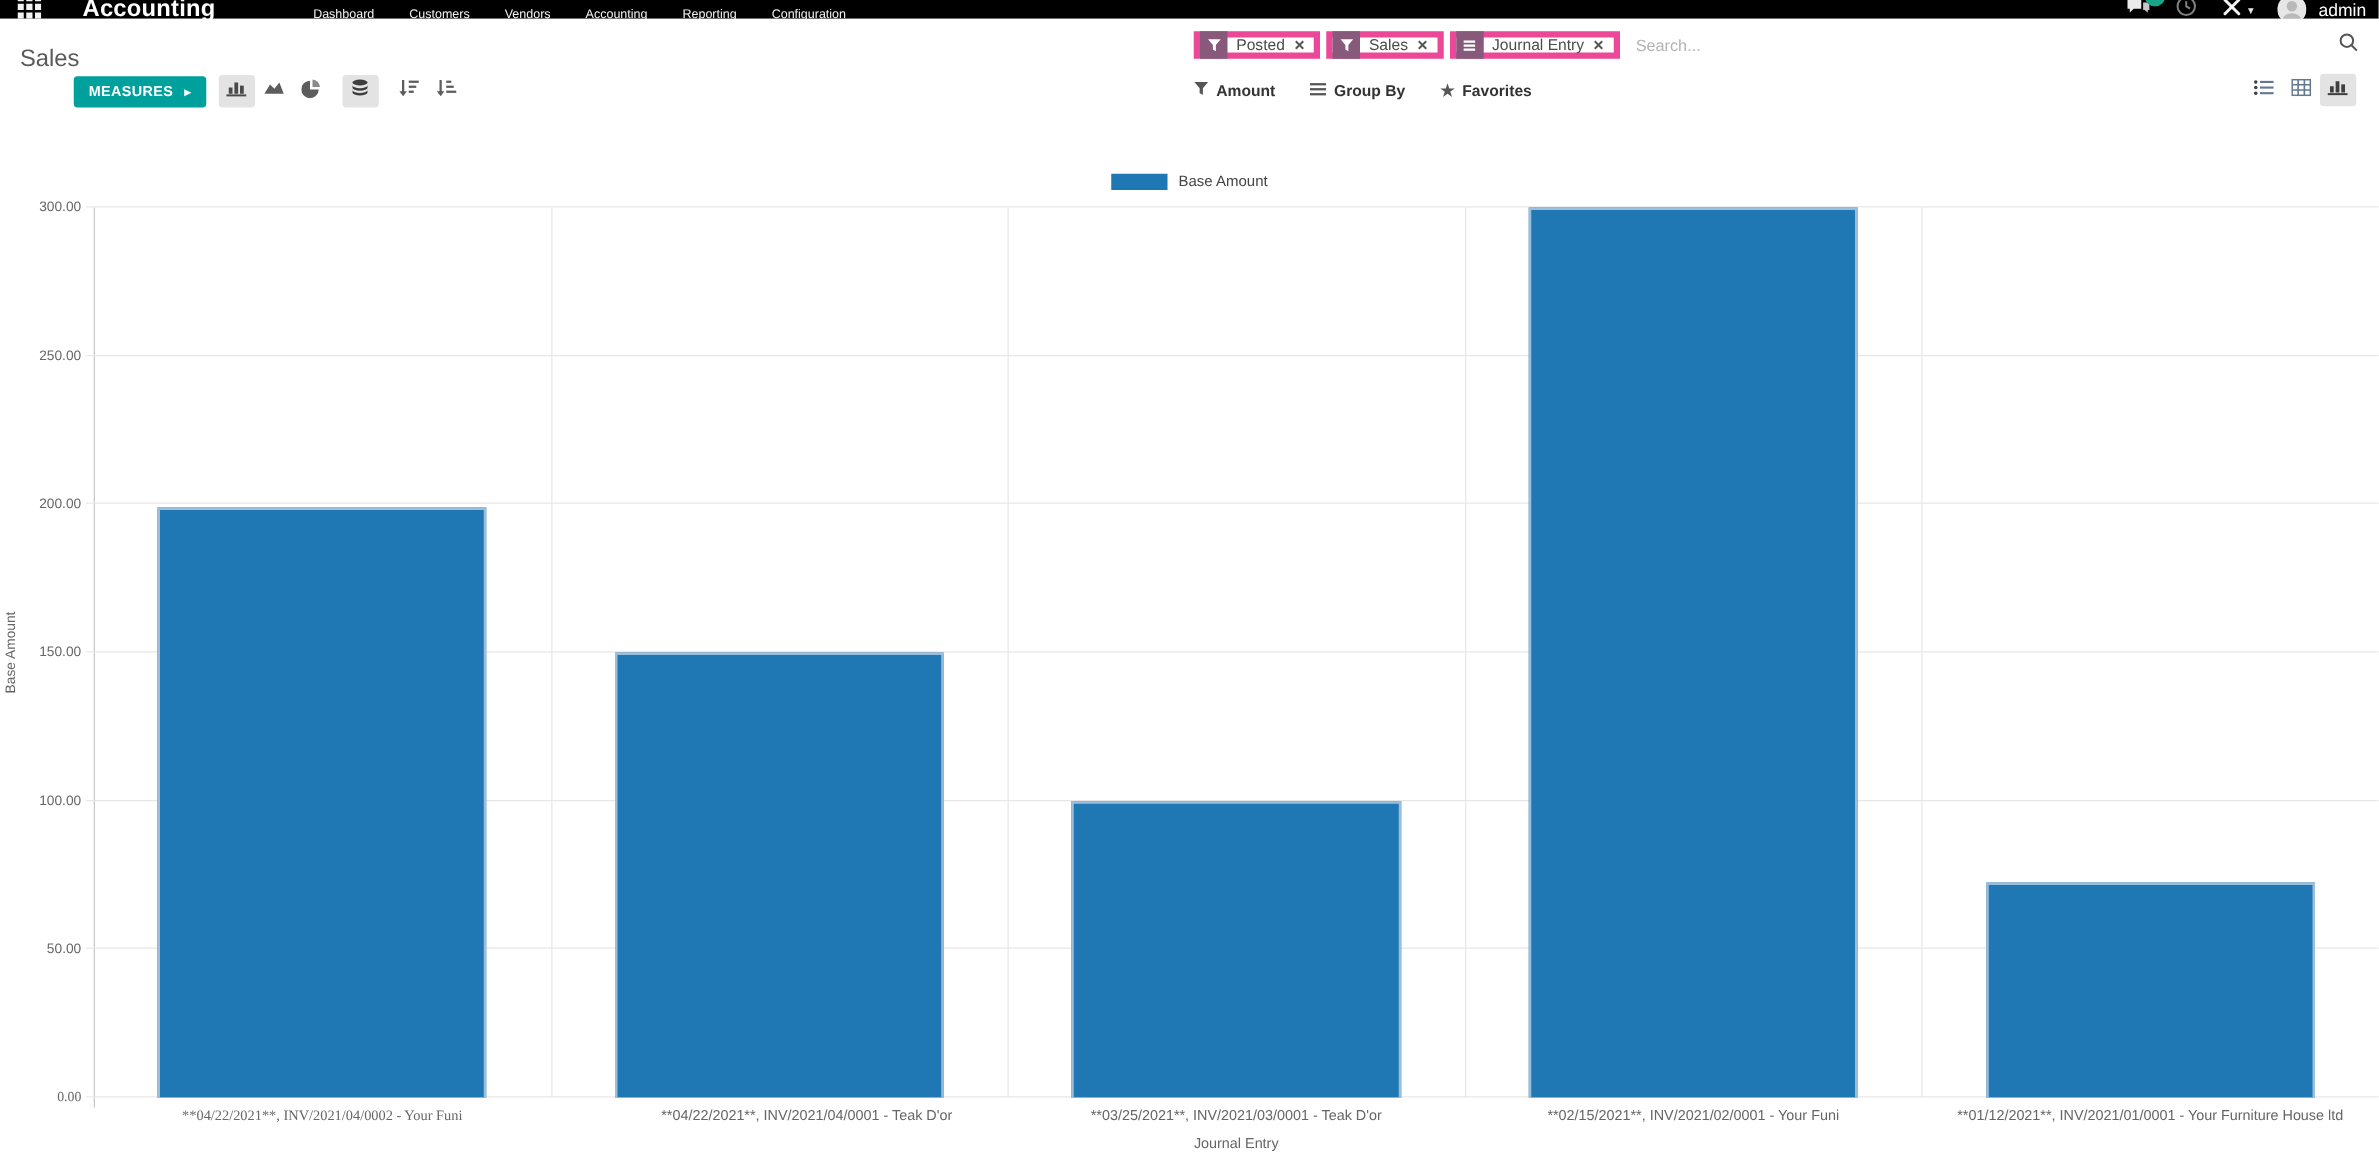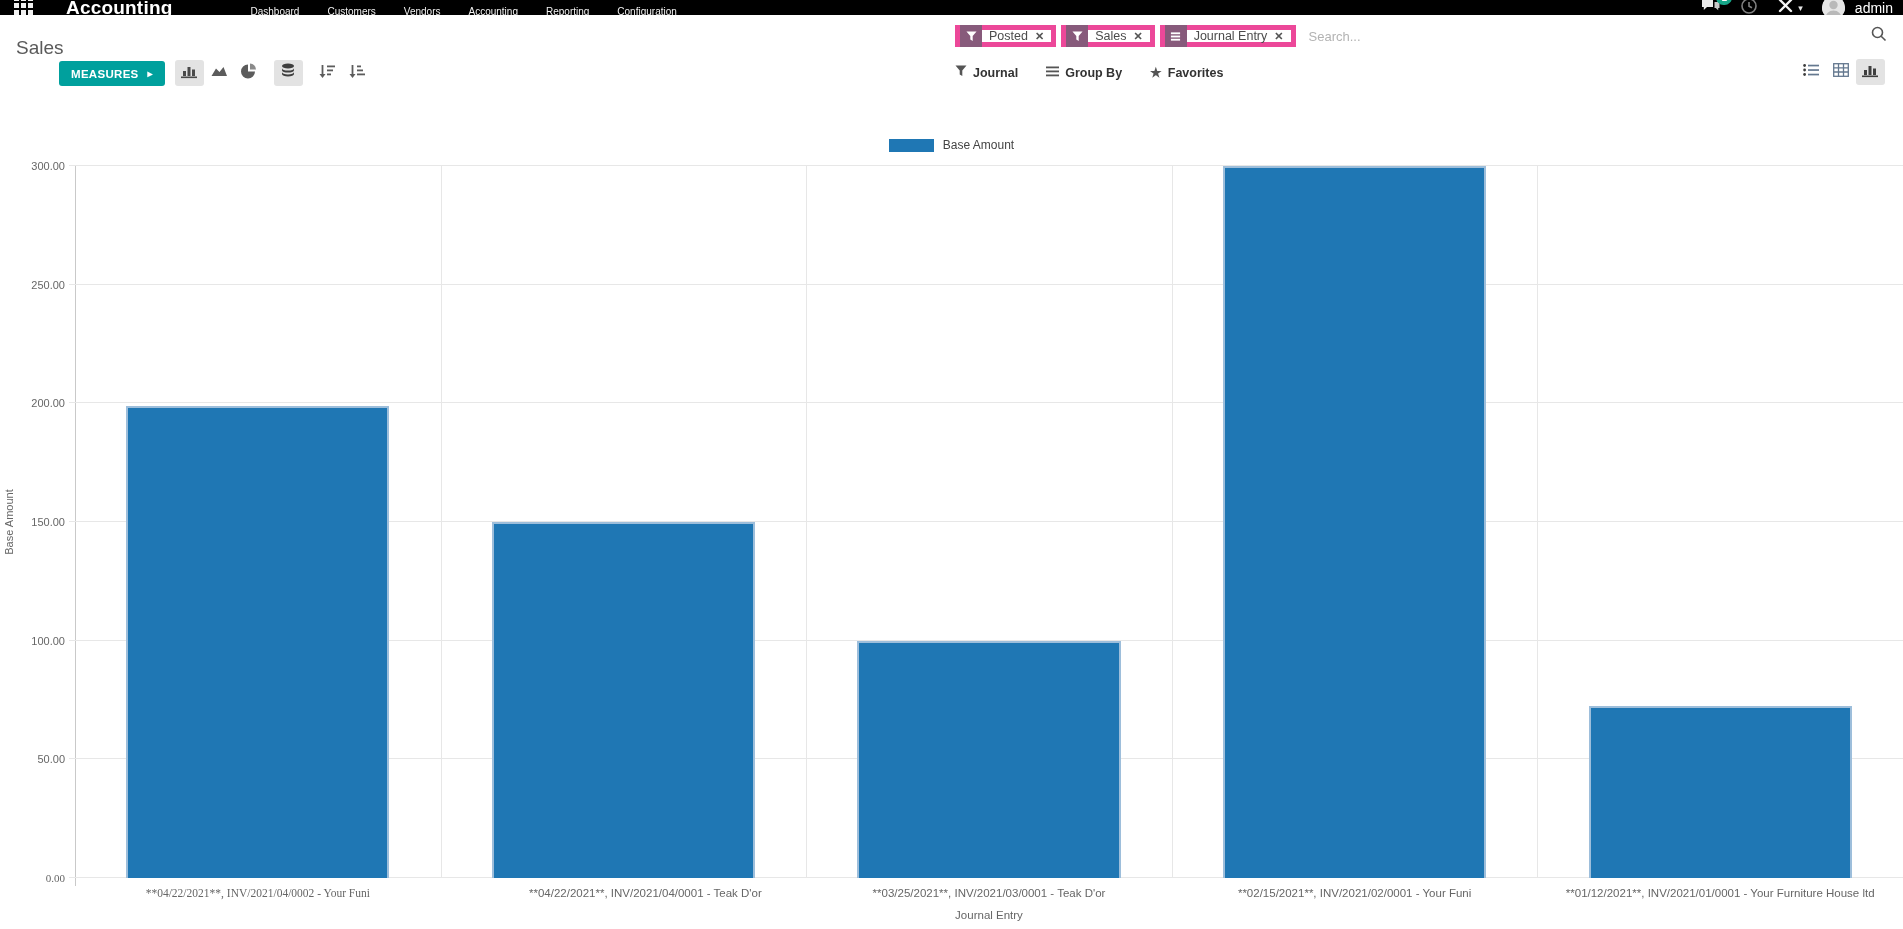--- a/index.html
+++ b/index.html
@@ -267,21 +267,21 @@
     </span>
   </div>
 
   <div class="filters-bar">
     <span class="fbar-item">
       <span>
         <svg width="12" height="12" viewBox="0 0 12 12">
             <path d="M0.5 0.5 h11 l-4.2 5 v5.5 l-2.6 -1.6 v-3.9 z" fill="#555"></path>
           </svg>
       </span>
-      <span>Journal</span>
+      <span>Amount</span>
     </span>
     <span class="fbar-item">
       <span>
         <svg width="13" height="11" viewBox="0 0 13 11">
             <g fill="#555">
               <rect y="0.5" width="13" height="1.8"></rect>
               <rect y="4.5" width="13" height="1.8"></rect>
               <rect y="8.5" width="13" height="1.8"></rect>
             </g>
           </svg>

